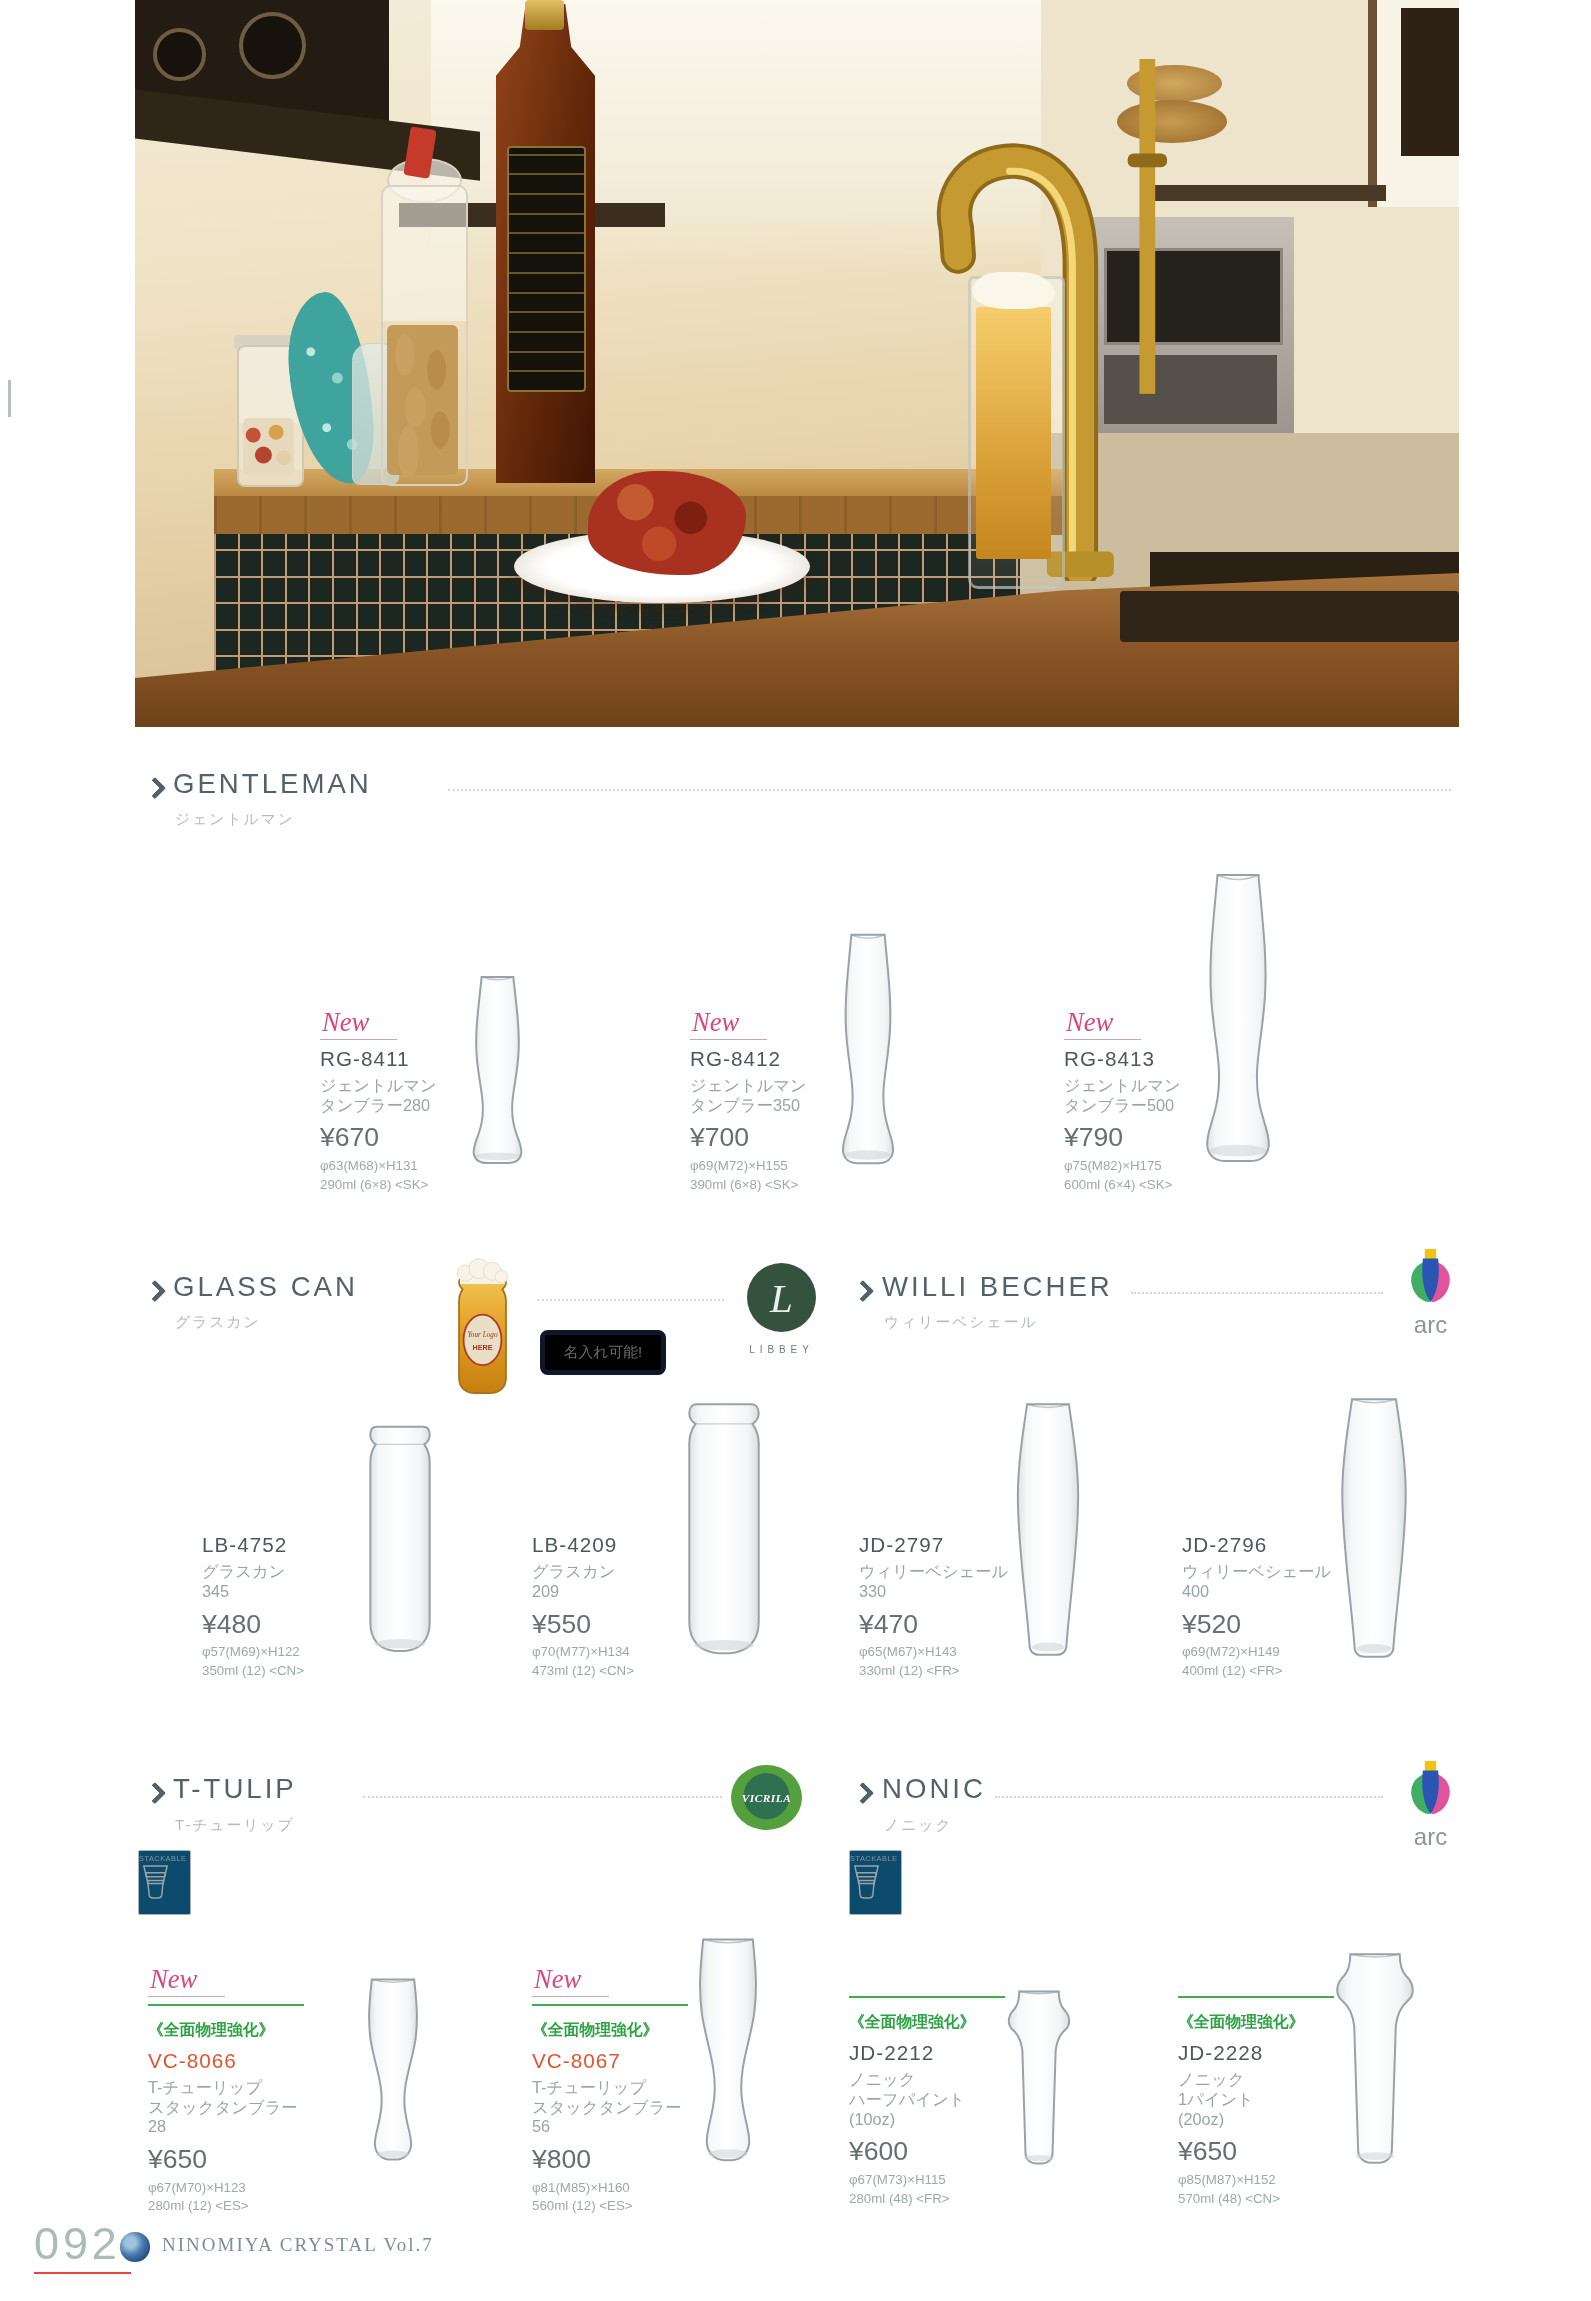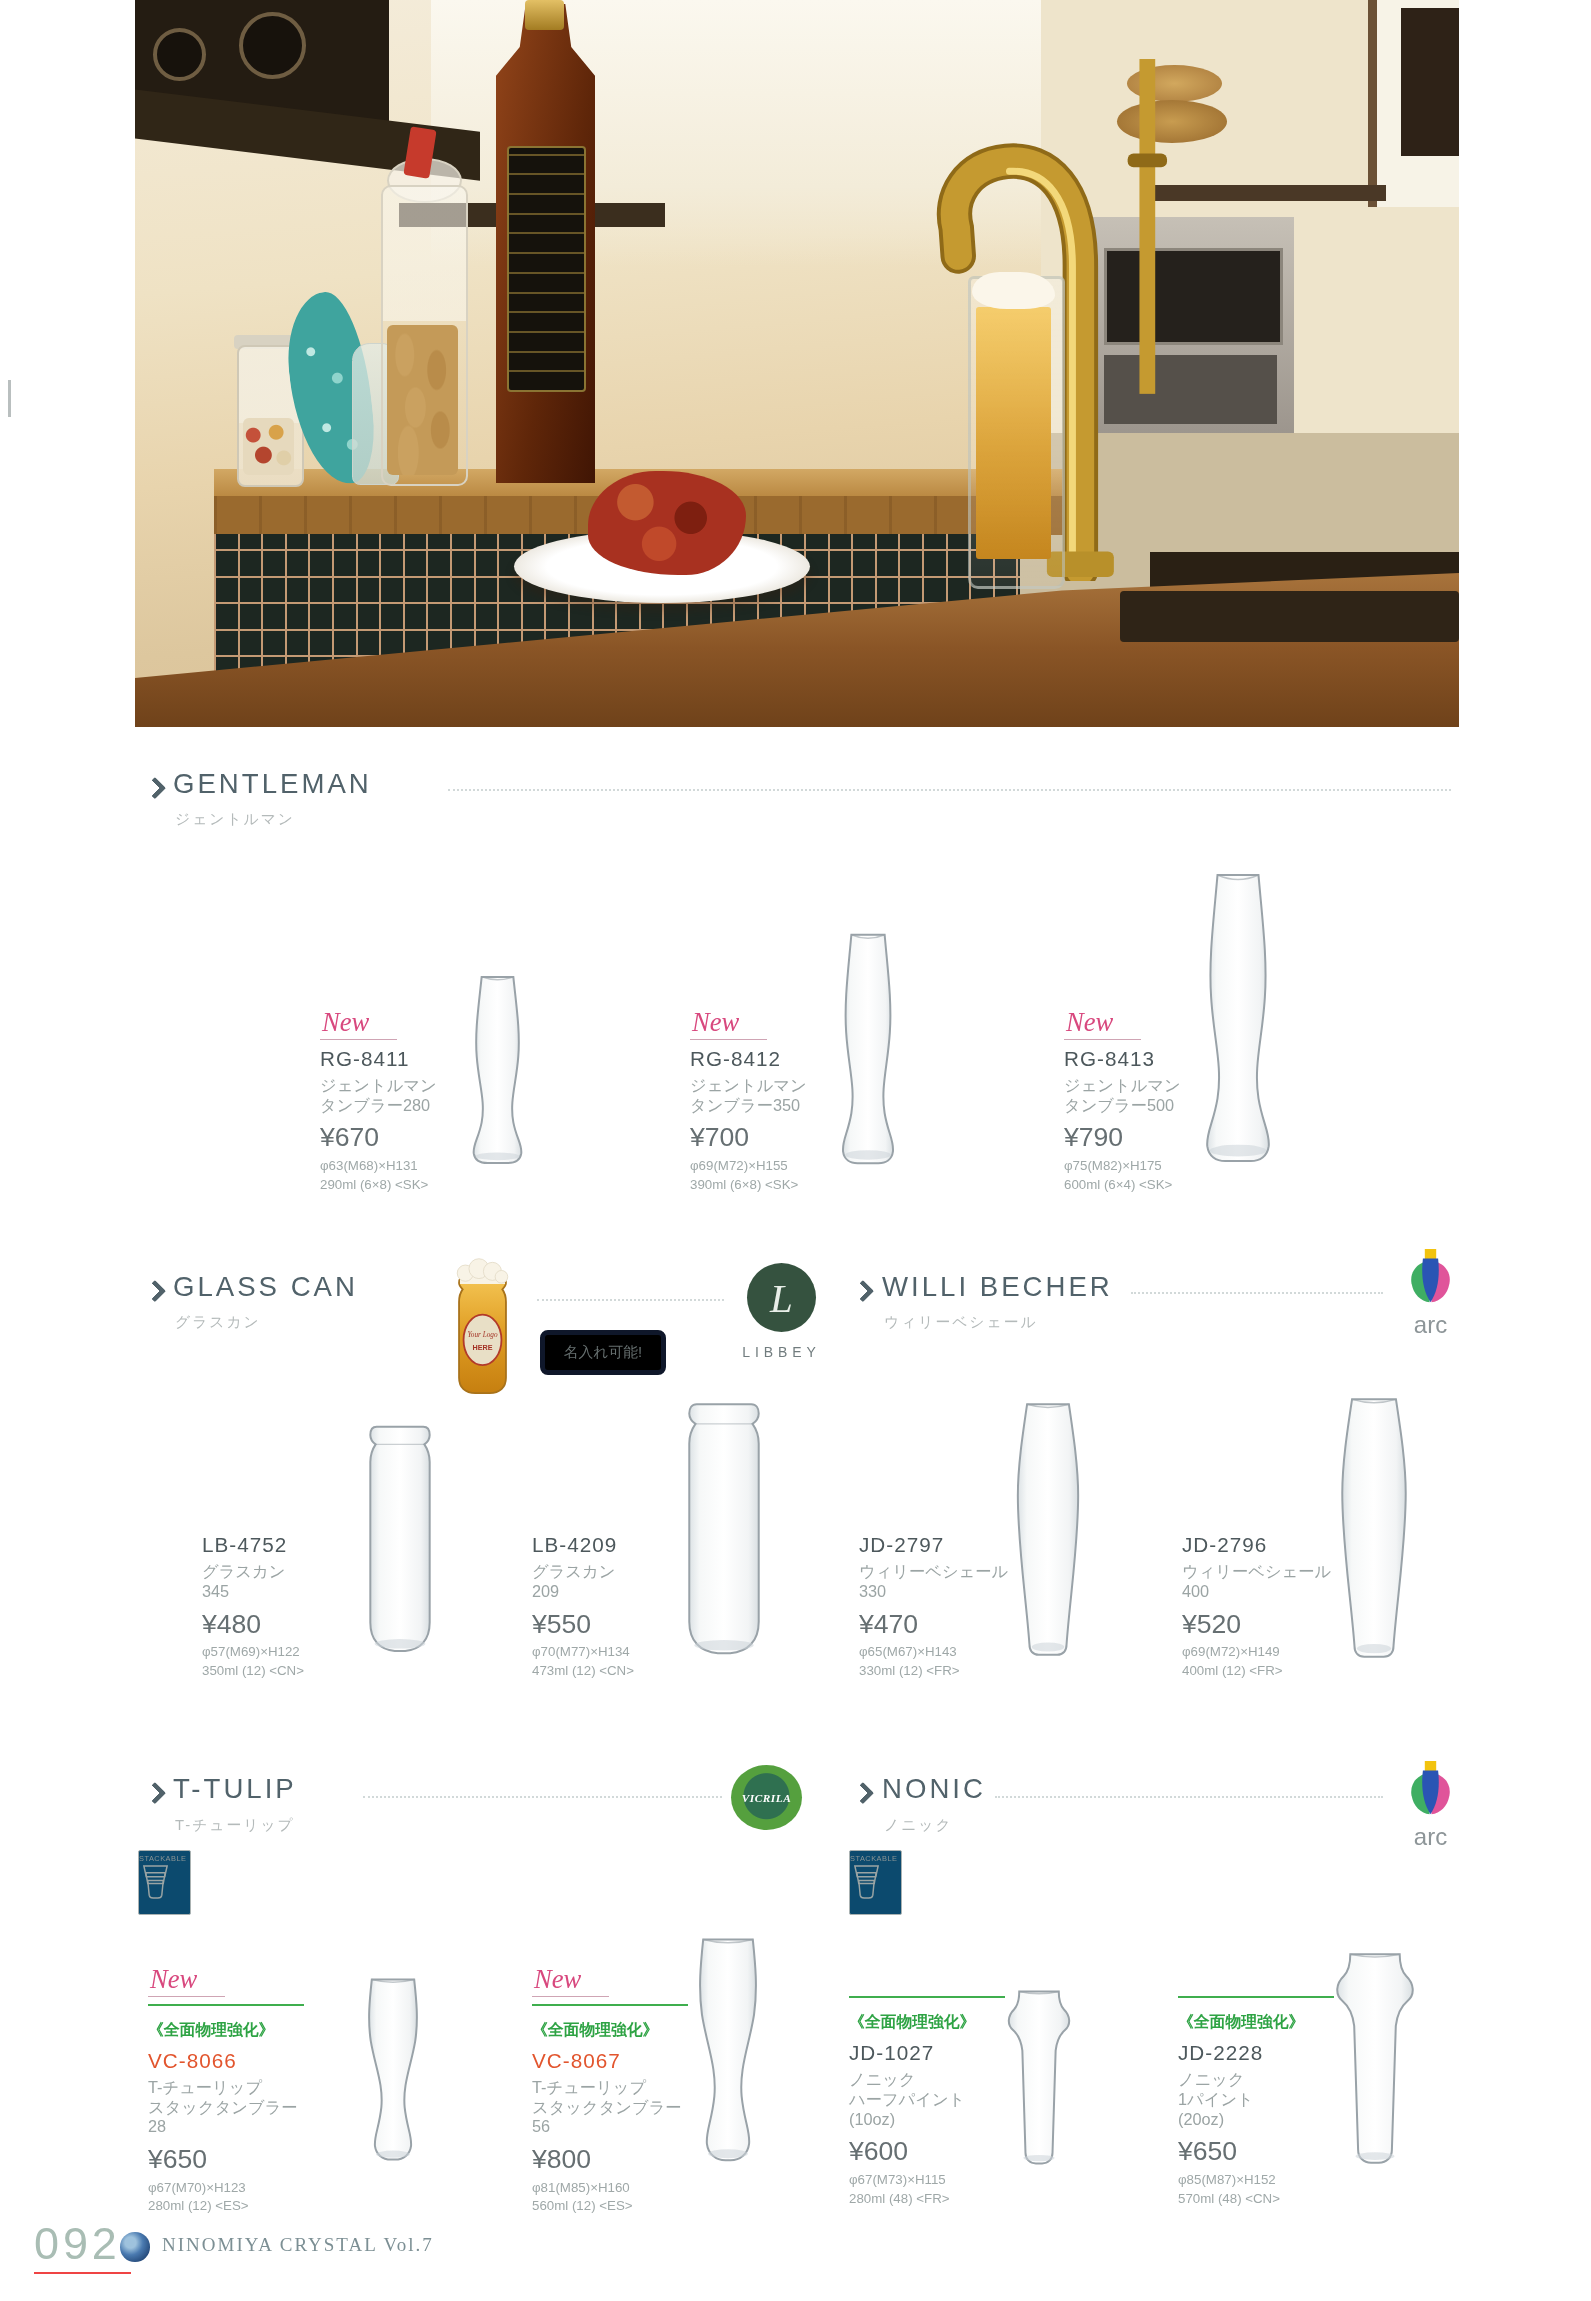--- a/index.html
+++ b/index.html
@@ -103,21 +103,21 @@
   .jname{font-size:16.3px;color:#9ba4a4;line-height:1.22;white-space:nowrap;}
   .price{font-size:26.6px;color:#666f72;font-weight:500;margin:6.9px 0 3.9px 0;}
   .spec{font-size:13.3px;color:#9fa8a8;line-height:1.38;white-space:nowrap;}
   .glass{position:absolute;}
 
   
   .libbey{text-align:center;width:89px;}
   .libbey-circle{width:69px;height:69px;border-radius:50%;background:#35523f;margin:0 auto;
       display:flex;align-items:center;justify-content:center;}
   .libbey-l{font-family:"Liberation Serif",serif;font-style:italic;font-size:41px;color:#e8eee8;}
-  .libbey-name{margin-top:11.8px;font-size:14px;letter-spacing:4.9px;color:#717c7e;}
+  .libbey-name{margin-top:11.8px;font-size:10px;letter-spacing:4.9px;color:#717c7e;}
   .arc-logo{width:63px;text-align:center;}
   .arc-text{font-size:24px;color:#8d9598;font-weight:500;margin-top:1px;}
   .vicrila{width:71px;height:65px;border-radius:50%;
       background:radial-gradient(circle at 50% 48%,#2f7050 0 46%,#55a03e 48%);
       display:flex;align-items:center;justify-content:center;}
   .vicrila span{color:#ffffff;font-family:"Liberation Serif",serif;font-style:italic;font-weight:bold;
       font-size:11.3px;letter-spacing:0.5px;}
   .stackable{width:51px;height:63px;border:1.5px solid #aab2b2;border-radius:2px;background:#0c4a6e;text-align:left;}
   .stack-label{font-size:7.4px;letter-spacing:0.5px;color:#8a9494;margin-top:3px;}
   .bubble{border:5px solid #0f172a;border-radius:7.9px;display:flex;align-items:center;justify-content:center;
@@ -432,21 +432,21 @@
           <path d="M7,9 h20 l-2,11 h-16 z"></path>
         <path d="M9,17 h16 l-1.5,15 c-.3,2 -2,3 -4,3 h-5 c-2,0 -3.7,-1 -4,-3 z"></path>
       </g>
     </svg>
   </div>
 
   <div class="card" style="left:849px;top:1996px">
     <div class="kyoka">
       <span class="kyoka-text">《全面物理強化》</span>
     </div>
-    <div class="code">JD-1027</div>
+    <div class="code">JD-2212</div>
     <div class="jname">ノニック</div>
     <div class="jname">ハーフパイント</div>
     <div class="jname">(10oz)</div>
     <div class="price">¥600</div>
     <div class="spec">φ67(M73)×H115</div>
     <div class="spec">280ml (48) &lt;FR&gt;</div>
   </div>
   <svg class="glass" style="left:987px;top:1988px" width="104" height="179" viewBox="0 0 100 200" preserveAspectRatio="none">
     <path d="M31,4 C31,13 30,19 26,24 C20,31 19,41 25,47 C30,52 33,60 34,70 L37,184 C37,191 41,196 47,196 L53,196 C59,196 63,191 63,184 L66,70 C67,60 70,52 75,47 C81,41 80,31 74,24 C70,19 69,13 69,4 Z" fill="url(#gFill)" stroke="#99a2a8" stroke-width="2" vector-effect="non-scaling-stroke"></path>
     <path d="M31,4 Q50,9 69,4" fill="none" stroke="#99a2a8" stroke-width="1.5" opacity=".6" vector-effect="non-scaling-stroke"></path>

